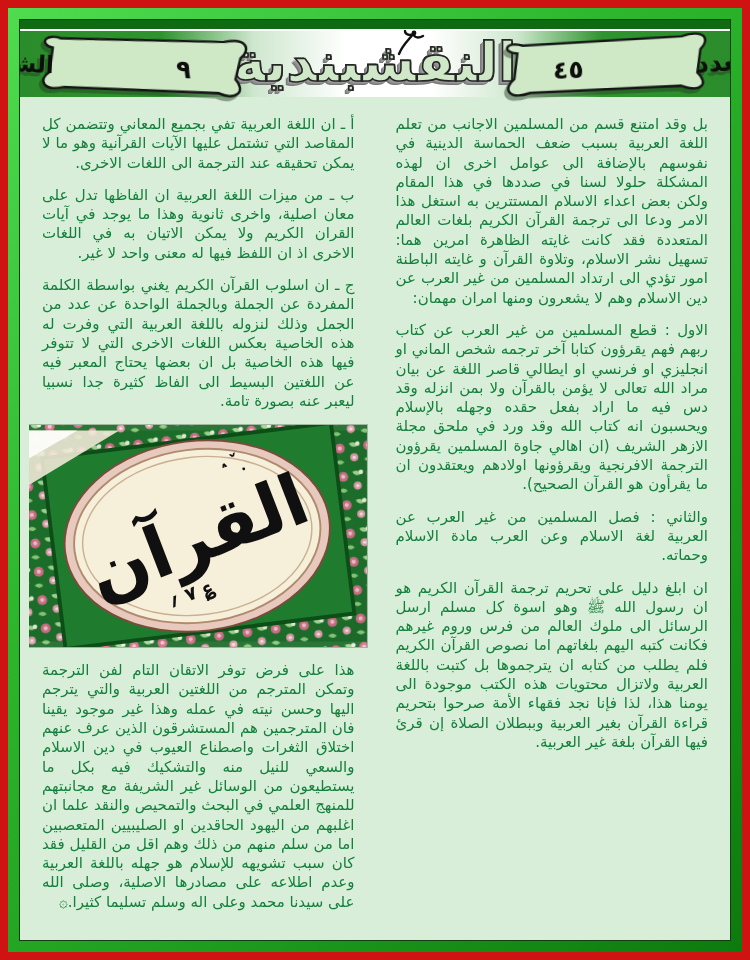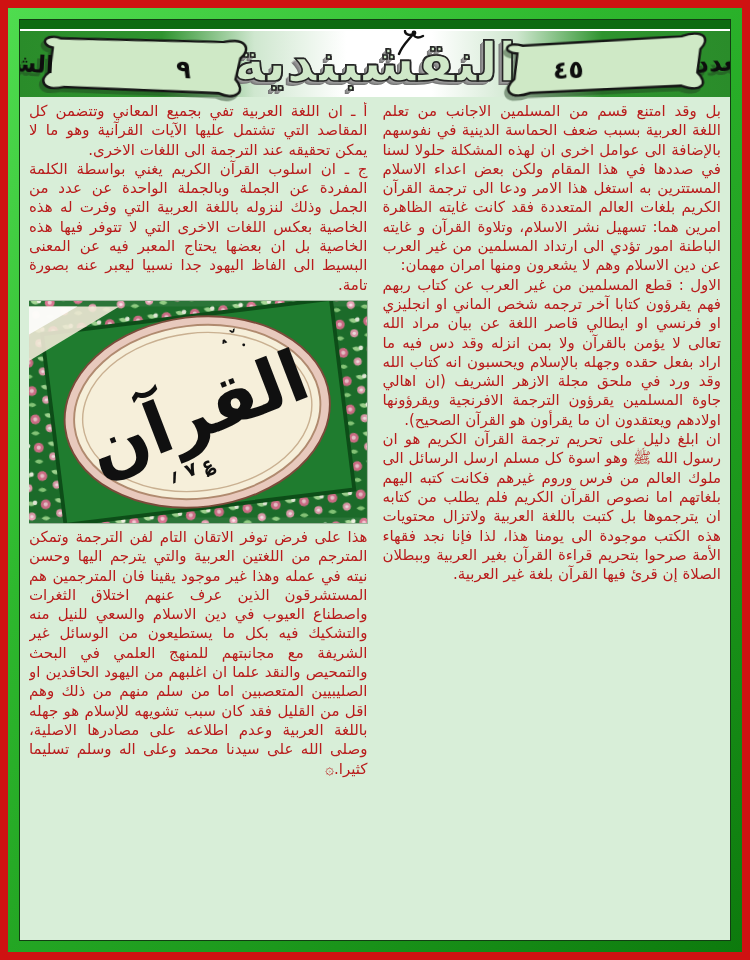--- a/index.html
+++ b/index.html
@@ -32,21 +32,21 @@
         color:#cfe8c8;letter-spacing:1px;
         -webkit-text-stroke:1.6px #262626;
         text-shadow:-2px 2px 0 #9a9a9a,-3px 3px 0 #898989,-4px 4px 0 #787878,
                     1px 1px 0 #2a2a2a,-1px -1px 0 #2a2a2a;}
   .masthead-ornament{position:absolute;top:-2px;left:50%;transform:translateX(18px);}
 
   
   .article{flex:1;display:flex;flex-direction:row;gap:15px;
         padding:5px 9px 0 9px;overflow:hidden;}
   .col{flex:1;direction:rtl;overflow:hidden;}
-  .col p{margin:0;padding:0;color:#b91c1c;font-size:15px;line-height:19.3px;
+  .col p{margin:13px;padding:0;color:#15803d;font-size:15px;line-height:19.3px;
         text-align:justify;font-family:"DejaVu Sans",sans-serif;}
 
   
   .figure{margin:5px 0 4px 0;line-height:0;}
   .figure svg{width:100%;height:222px;display:block;border:1px solid #9fb89f;}
 </style>
 </head>
 <body>
 
 <div class="page">
@@ -82,26 +82,28 @@
        </div>
 
      </div>
    </div>
 
    <div class="article">
 
      <div class="col">
        <p>بل وقد امتنع قسم من المسلمين الاجانب من تعلم اللغة العربية بسبب ضعف الحماسة الدينية في نفوسهم بالإضافة الى عوامل اخرى ان لهذه المشكلة حلولا لسنا في صددها في هذا المقام ولكن بعض اعداء الاسلام المستترين به استغل هذا الامر ودعا الى ترجمة القرآن الكريم بلغات العالم المتعددة فقد كانت غايته الظاهرة امرين هما: تسهيل نشر الاسلام، وتلاوة القرآن و غايته الباطنة امور تؤدي الى ارتداد المسلمين من غير العرب عن دين الاسلام وهم لا يشعرون ومنها امران مهمان:</p>
        <p>الاول : قطع المسلمين من غير العرب عن كتاب ربهم فهم يقرؤون كتابا آخر ترجمه شخص الماني او انجليزي او فرنسي او ايطالي قاصر اللغة عن بيان مراد الله تعالى لا يؤمن بالقرآن ولا بمن انزله وقد دس فيه ما اراد بفعل حقده وجهله بالإسلام ويحسبون انه كتاب الله وقد ورد في ملحق مجلة الازهر الشريف (ان اهالي جاوة المسلمين يقرؤون الترجمة الافرنجية ويقرؤونها اولادهم ويعتقدون ان ما يقرأون هو القرآن الصحيح).</p>
+       <p>والثاني : فصل المسلمين من غير العرب عن العربية لغة الاسلام وعن العرب مادة الاسلام وحماته.</p>
        <p>ان ابلغ دليل على تحريم ترجمة القرآن الكريم هو ان رسول الله ﷺ وهو اسوة كل مسلم ارسل الرسائل الى ملوك العالم من فرس وروم غيرهم فكانت كتبه اليهم بلغاتهم اما نصوص القرآن الكريم فلم يطلب من كتابه ان يترجموها بل كتبت باللغة العربية ولاتزال محتويات هذه الكتب موجودة الى يومنا هذا، لذا فإنا نجد فقهاء الأمة صرحوا بتحريم قراءة القرآن بغير العربية وببطلان الصلاة إن قرئ فيها القرآن بلغة غير العربية.</p>
      </div>
 
      <div class="col">
        <p>أ ـ ان اللغة العربية تفي بجميع المعاني وتتضمن كل المقاصد التي تشتمل عليها الآيات القرآنية وهو ما لا يمكن تحقيقه عند الترجمة الى اللغات الاخرى.</p>
-       <p>ج ـ ان اسلوب القرآن الكريم يغني بواسطة الكلمة المفردة عن الجملة وبالجملة الواحدة عن عدد من الجمل وذلك لنزوله باللغة العربية التي وفرت له هذه الخاصية بعكس اللغات الاخرى التي لا تتوفر فيها هذه الخاصية بل ان بعضها يحتاج المعبر فيه عن المعنى البسيط الى الفاظ اليهود جدا نسبيا ليعبر عنه بصورة تامة.</p>
+       <p>ب ـ من ميزات اللغة العربية ان الفاظها تدل على معان اصلية، واخرى ثانوية وهذا ما يوجد في آيات القران الكريم ولا يمكن الاتيان به في اللغات الاخرى اذ ان اللفظ فيها له معنى واحد لا غير.</p>
+       <p>ج ـ ان اسلوب القرآن الكريم يغني بواسطة الكلمة المفردة عن الجملة وبالجملة الواحدة عن عدد من الجمل وذلك لنزوله باللغة العربية التي وفرت له هذه الخاصية بعكس اللغات الاخرى التي لا تتوفر فيها هذه الخاصية بل ان بعضها يحتاج المعبر فيه عن اللغتين البسيط الى الفاظ كثيرة جدا نسبيا ليعبر عنه بصورة تامة.</p>
 
        <div class="figure">
          <svg viewBox="0 0 356 222">
            <defs>
              <radialGradient id="gbg" cx="45%" cy="45%" r="75%">
                <stop offset="0%" stop-color="#2f9c3e"></stop>
                <stop offset="70%" stop-color="#1d7a2c"></stop>
                <stop offset="100%" stop-color="#115a1e"></stop>
              </radialGradient>
              <pattern id="flowers" width="30" height="30" patternUnits="userSpaceOnUse">

